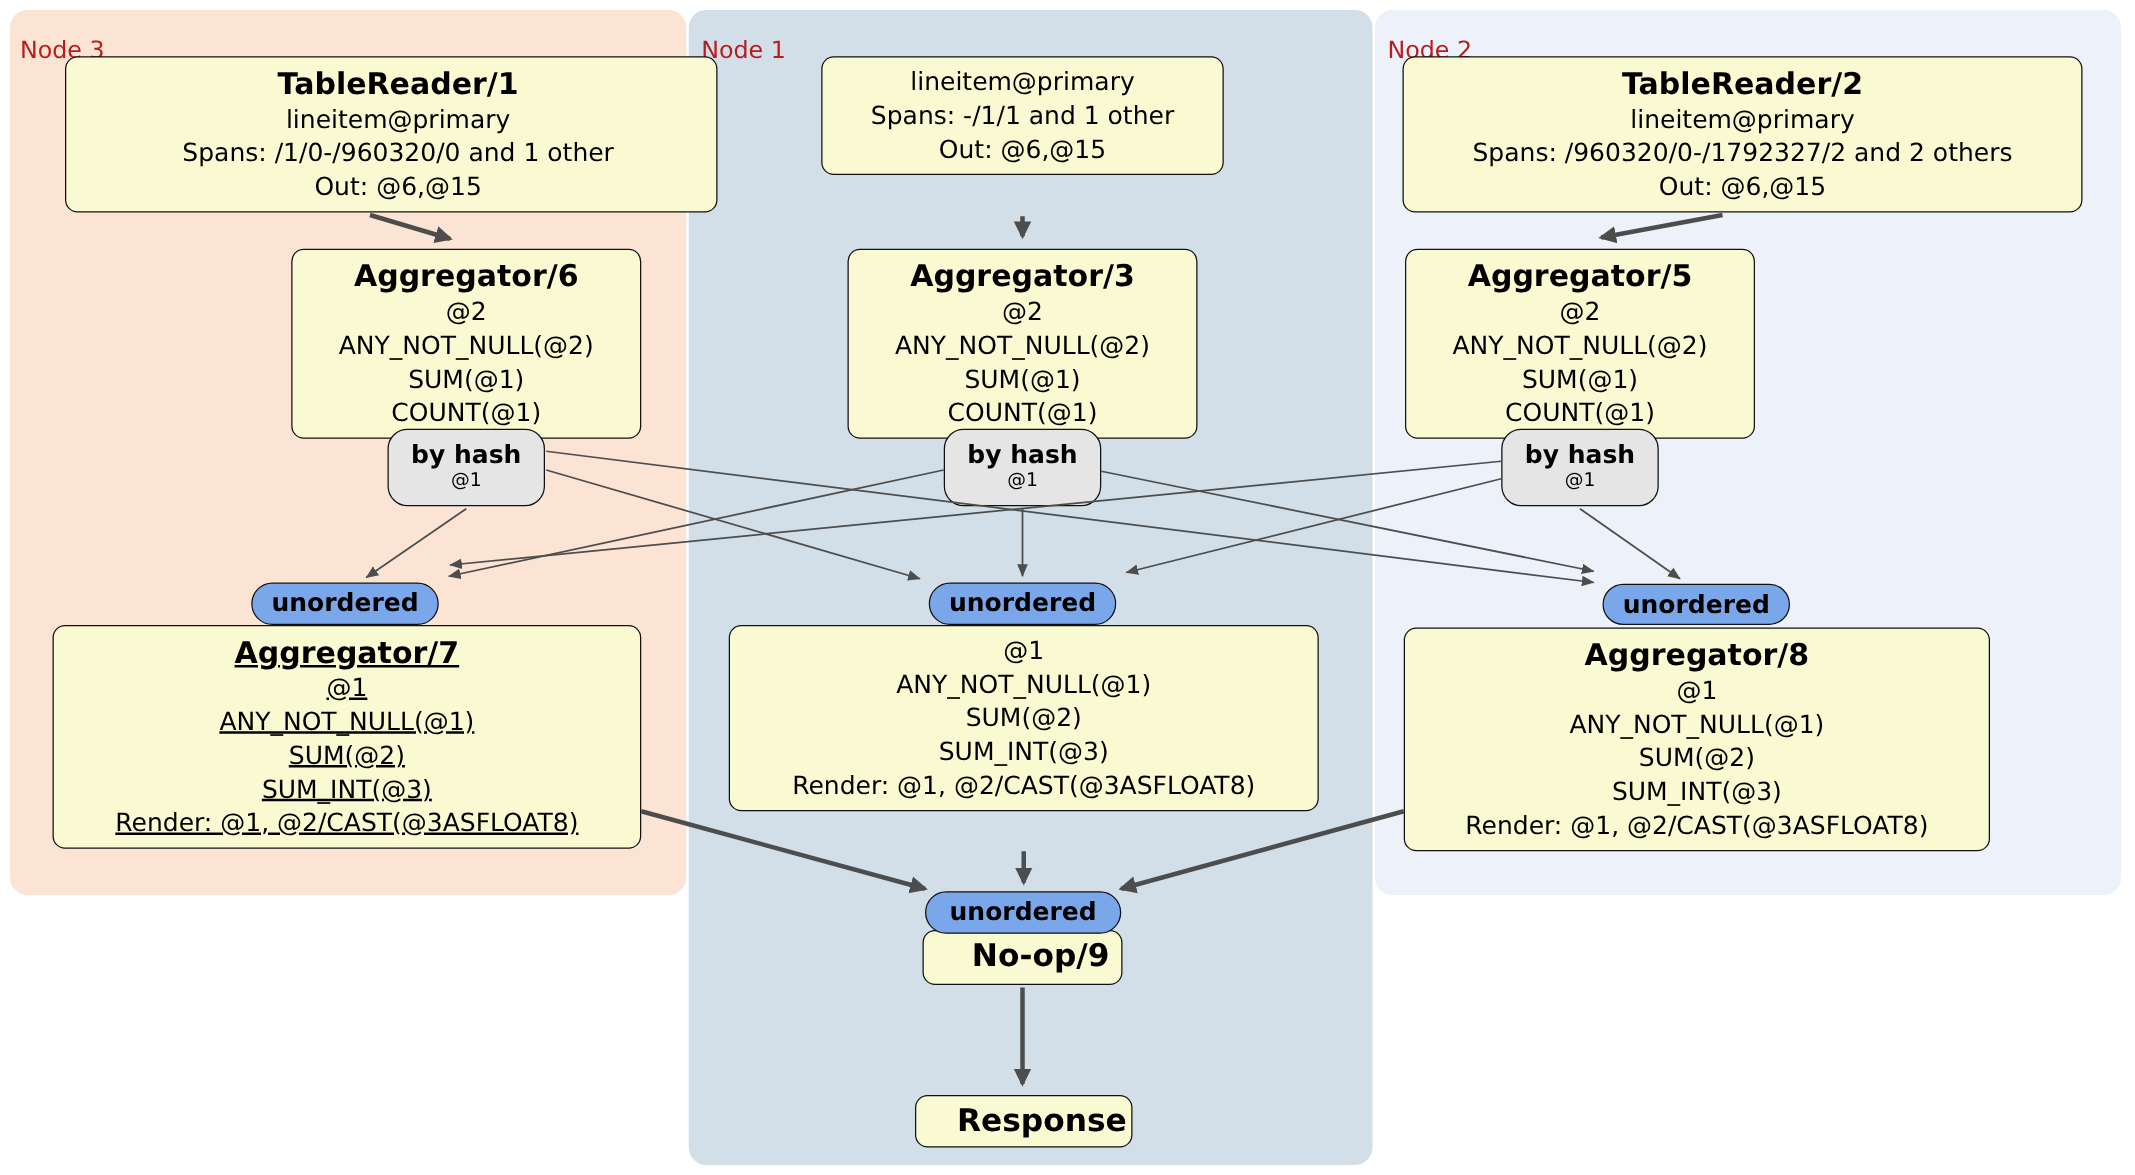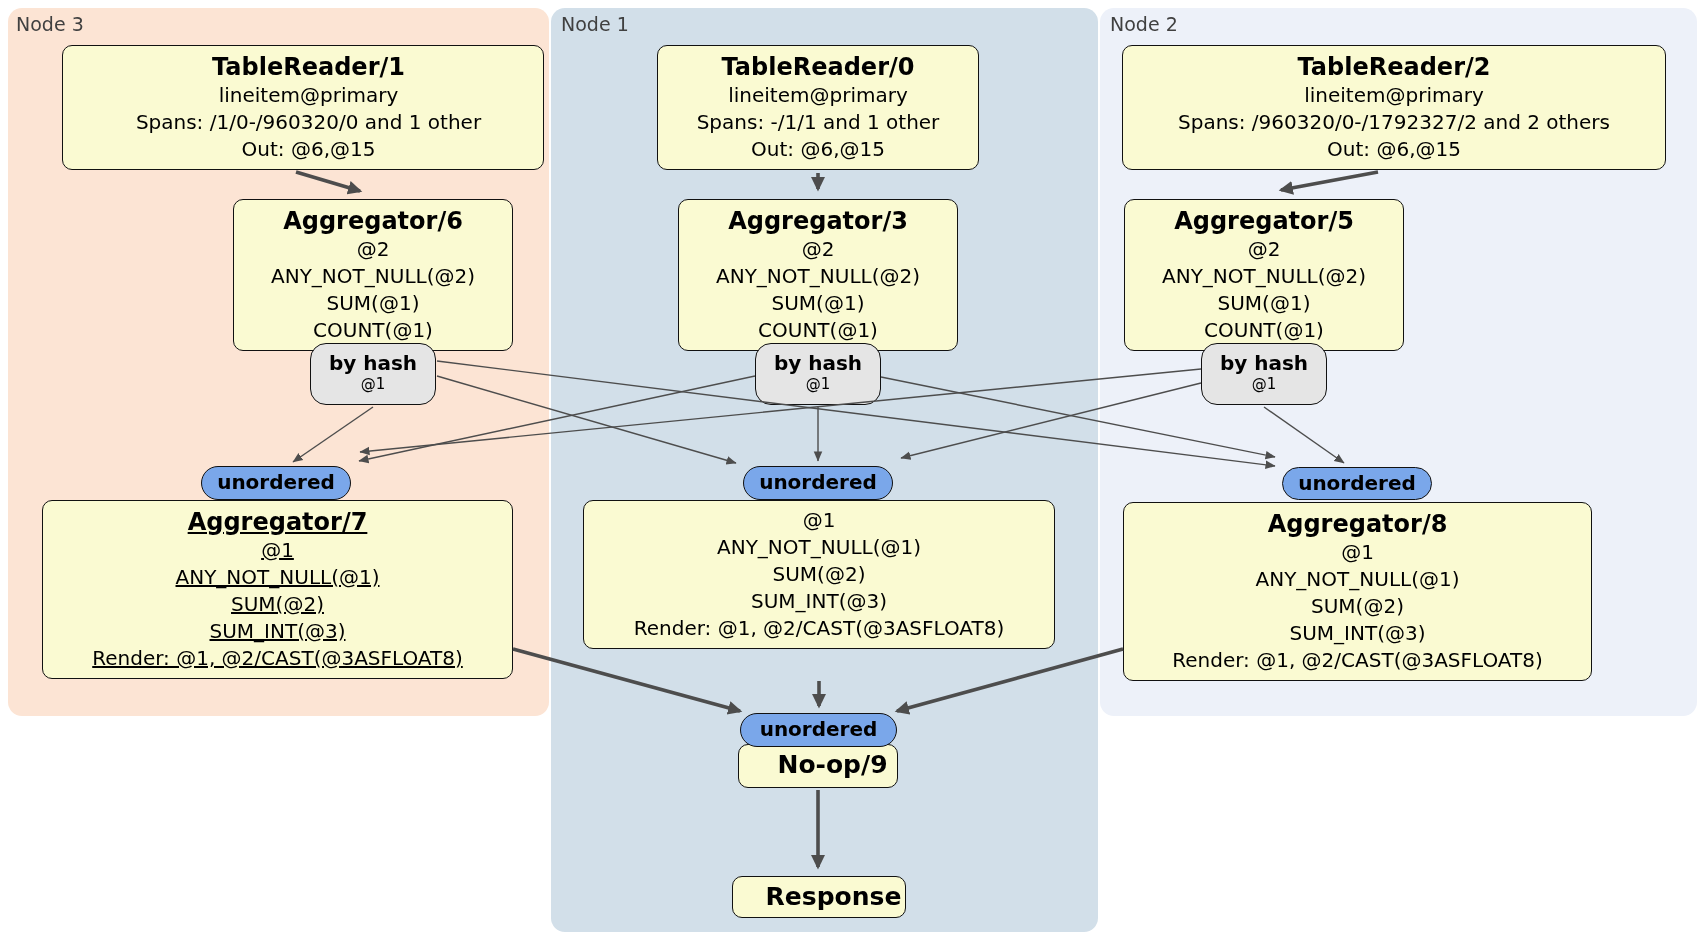--- a/index.html
+++ b/index.html
@@ -4,21 +4,21 @@
 <style>
   html,body{margin:0;padding:0;background:#ffffff;}
   #canvas{
     position:relative;width:1708px;height:940px;background:#ffffff;overflow:hidden;
     font-family:"DejaVu Sans","Liberation Sans",sans-serif;color:#000;
   }
   .region{position:absolute;border-radius:14px;}
   #region-node3{left:8px;top:8px;width:541px;height:708px;background:#fce4d4;}
   #region-node1{left:551px;top:8px;width:547px;height:924px;background:#d2dfe9;}
   #region-node2{left:1100px;top:8px;width:597px;height:708px;background:#edf1f9;}
-  .region-label{position:absolute;font-size:19px;line-height:22px;color:#404040;z-index:5;}
+  .region-label{position:absolute;font-size:19px;line-height:22px;color:#b91c1c;z-index:5;margin-top:16px;}
 
   .box{
     position:absolute;background:#fafad2;border:1.6px solid #111;border-radius:10px;
     text-align:center;padding:6px 8px;box-sizing:border-box;z-index:10;
   }
   .box-title{font-weight:bold;font-size:24px;line-height:30px;white-space:nowrap;}
   .box-line{font-size:20px;line-height:27px;white-space:nowrap;}
 
   .pill-hash{
     position:absolute;background:#e5e5e5;border:1.6px solid #111;border-radius:16px;
@@ -51,21 +51,21 @@
 <div id="canvas">
 
   <div class="region" id="region-node3"></div>
   <div class="region" id="region-node1"></div>
   <div class="region" id="region-node2"></div>
 
   <div class="region-label" style="left:16px;top:13px;">Node 3</div>
   <div class="region-label" style="left:561px;top:13px;">Node 1</div>
   <div class="region-label" style="left:1110px;top:13px;">Node 2</div>
 
-  <div class="box" style="left:62px;top:45px;width:482px;padding-left:19px;">
+  <div class="box" style="left:52px;top:45px;width:522px;padding-left:19px;">
     <div class="box-title">TableReader/1</div>
     <div class="box-line">lineitem@primary</div>
     <div class="box-line">Spans: /1/0-/960320/0 and 1 other</div>
     <div class="box-line">Out: @6,@15</div>
   </div>
 
   <div class="box" style="left:233px;top:199px;width:280px;">
     <div class="box-title">Aggregator/6</div>
     <div class="box-line">@2</div>
     <div class="box-line">ANY_NOT_NULL(@2)</div>
@@ -85,21 +85,20 @@
   <div class="box" style="left:42px;top:500px;width:471px;text-decoration:underline;">
     <div class="box-title">Aggregator/7</div>
     <div class="box-line">@1</div>
     <div class="box-line">ANY_NOT_NULL(@1)</div>
     <div class="box-line">SUM(@2)</div>
     <div class="box-line">SUM_INT(@3)</div>
     <div class="box-line">Render: @1, @2/CAST(@3ASFLOAT8)</div>
   </div>
 
   <div class="box" style="left:657px;top:45px;width:322px;">
-    <div class="box-title">TableReader/0</div>
     <div class="box-line">lineitem@primary</div>
     <div class="box-line">Spans: -/1/1 and 1 other</div>
     <div class="box-line">Out: @6,@15</div>
   </div>
 
   <div class="box" style="left:678px;top:199px;width:280px;">
     <div class="box-title">Aggregator/3</div>
     <div class="box-line">@2</div>
     <div class="box-line">ANY_NOT_NULL(@2)</div>
     <div class="box-line">SUM(@1)</div>

